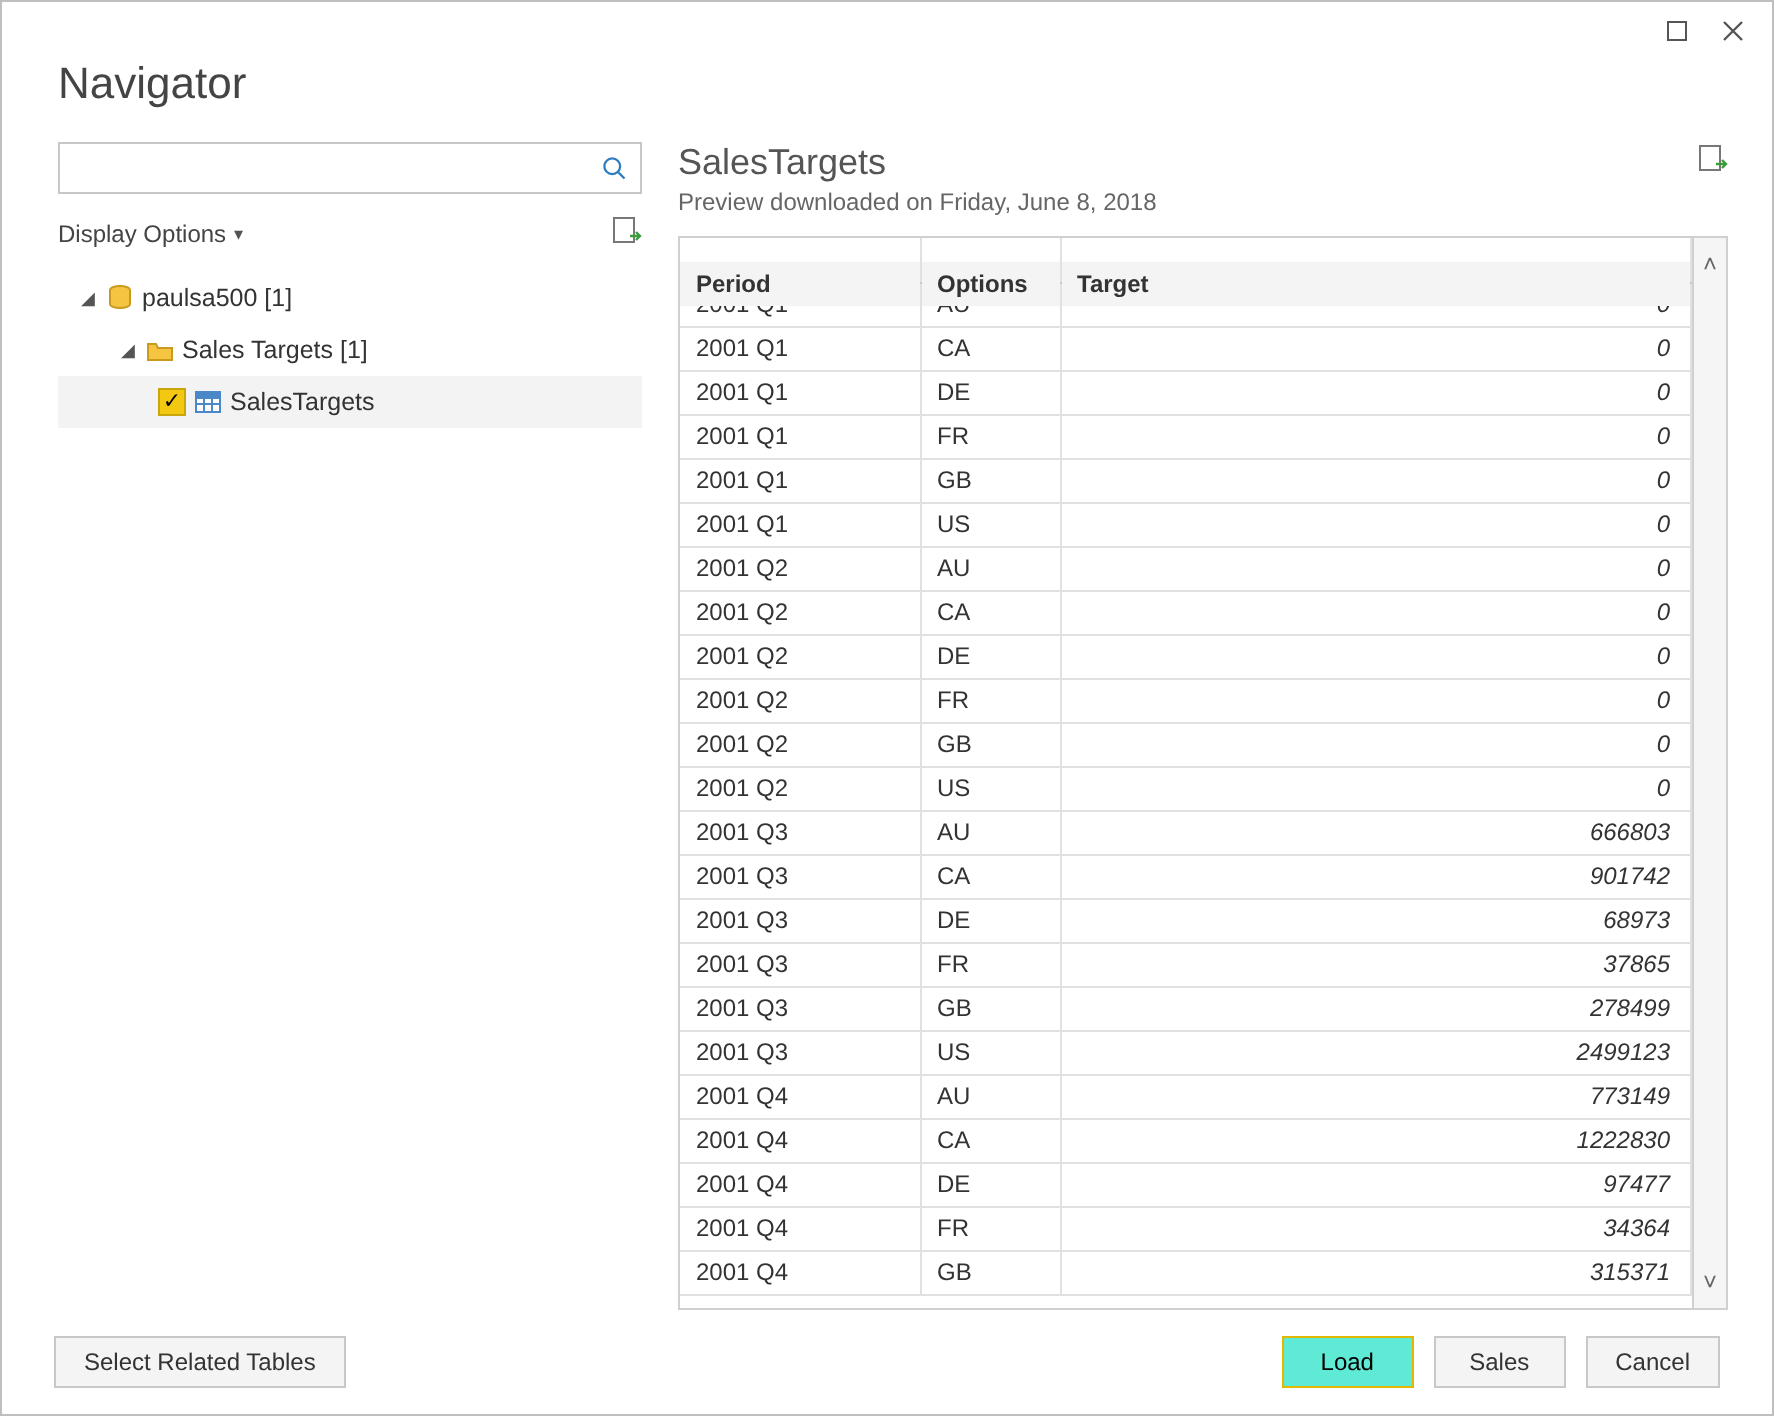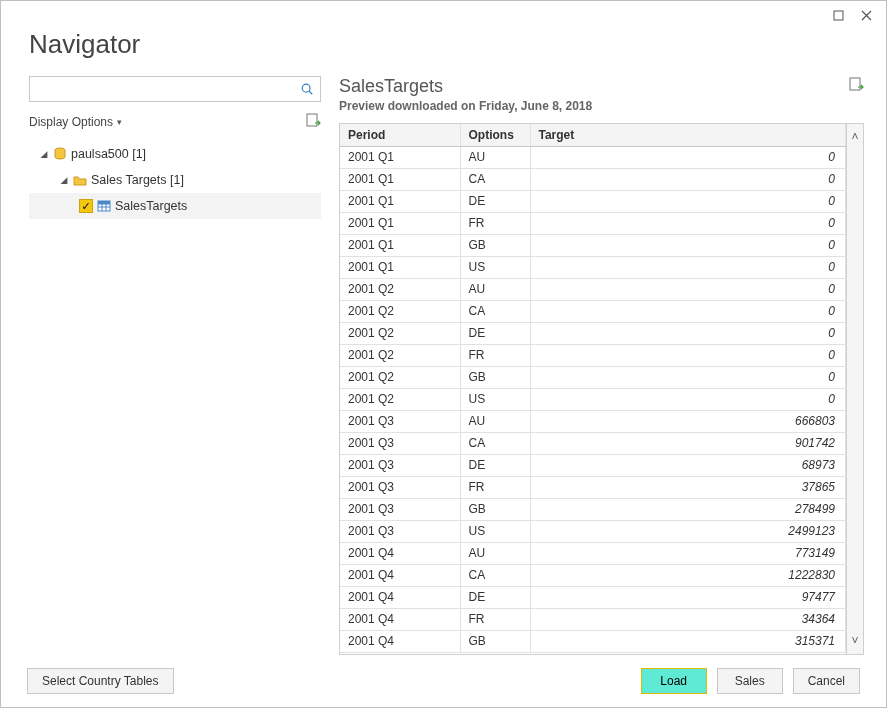--- a/index.html
+++ b/index.html
@@ -30,21 +30,21 @@
     width:28px; height:20px;
     display:flex; align-items:center; justify-content:center;
     color:#555; font-size:13px;
     cursor:default;
   }
   .header {
     padding: 0 28px 6px 28px;
   }
   .header h1 {
     font-weight:300;
-    font-size:26px;
+    font-size:22px;
     color:#444;
     margin:0 0 10px 0;
   }
   .content {
     flex:1;
     display:flex;
     padding: 0 22px 0 28px;
     overflow:hidden;
   }
   
@@ -138,21 +138,20 @@
   .right-title {
     font-size:18px;
     font-weight:400;
     color:#555;
     margin:0;
   }
   .right-sub {
     font-size:12px;
     color:#666;
     margin:2px 0 10px 0;
-    font-weight:bold;
   }
   .grid-area {
     flex:1;
     display:flex;
     min-height:0;
   }
   .grid-scroll {
     flex:1;
     overflow-y:auto;
     border:1px solid #d0d0d0;
@@ -183,21 +182,21 @@
     font-size:12px;
     white-space:nowrap;
     overflow:hidden;
   }
   table.grid th {
     background:#f4f4f4;
     text-align:left;
     font-weight:600;
     color:#333;
     border-bottom:1px solid #c8c8c8;
-    position:sticky; top:0;
+    position:sticky; top:12px;
   }
   table.grid td.num {
     text-align:right;
     font-style:italic;
     padding-right:10px;
   }
   col.c-period { width:120px; }
   col.c-country { width:70px; }
   col.c-target { width:auto; }
   
@@ -460,21 +459,21 @@
         <div class="fake-vscroll">
           <span>˄</span>
           <span>˅</span>
         </div>
       </div>
     </div>
 
   </div>
 
   <div class="footer">
-    <button class="btn">Select Country Tables</button>
+    <button class="btn">Select Related Tables</button>
     <div class="rightbtns">
       <button class="btn primary">Load</button>
       <button class="btn">Sales</button>
       <button class="btn">Cancel</button>
     </div>
   </div>
 
 </div>
 
 </body></html>

